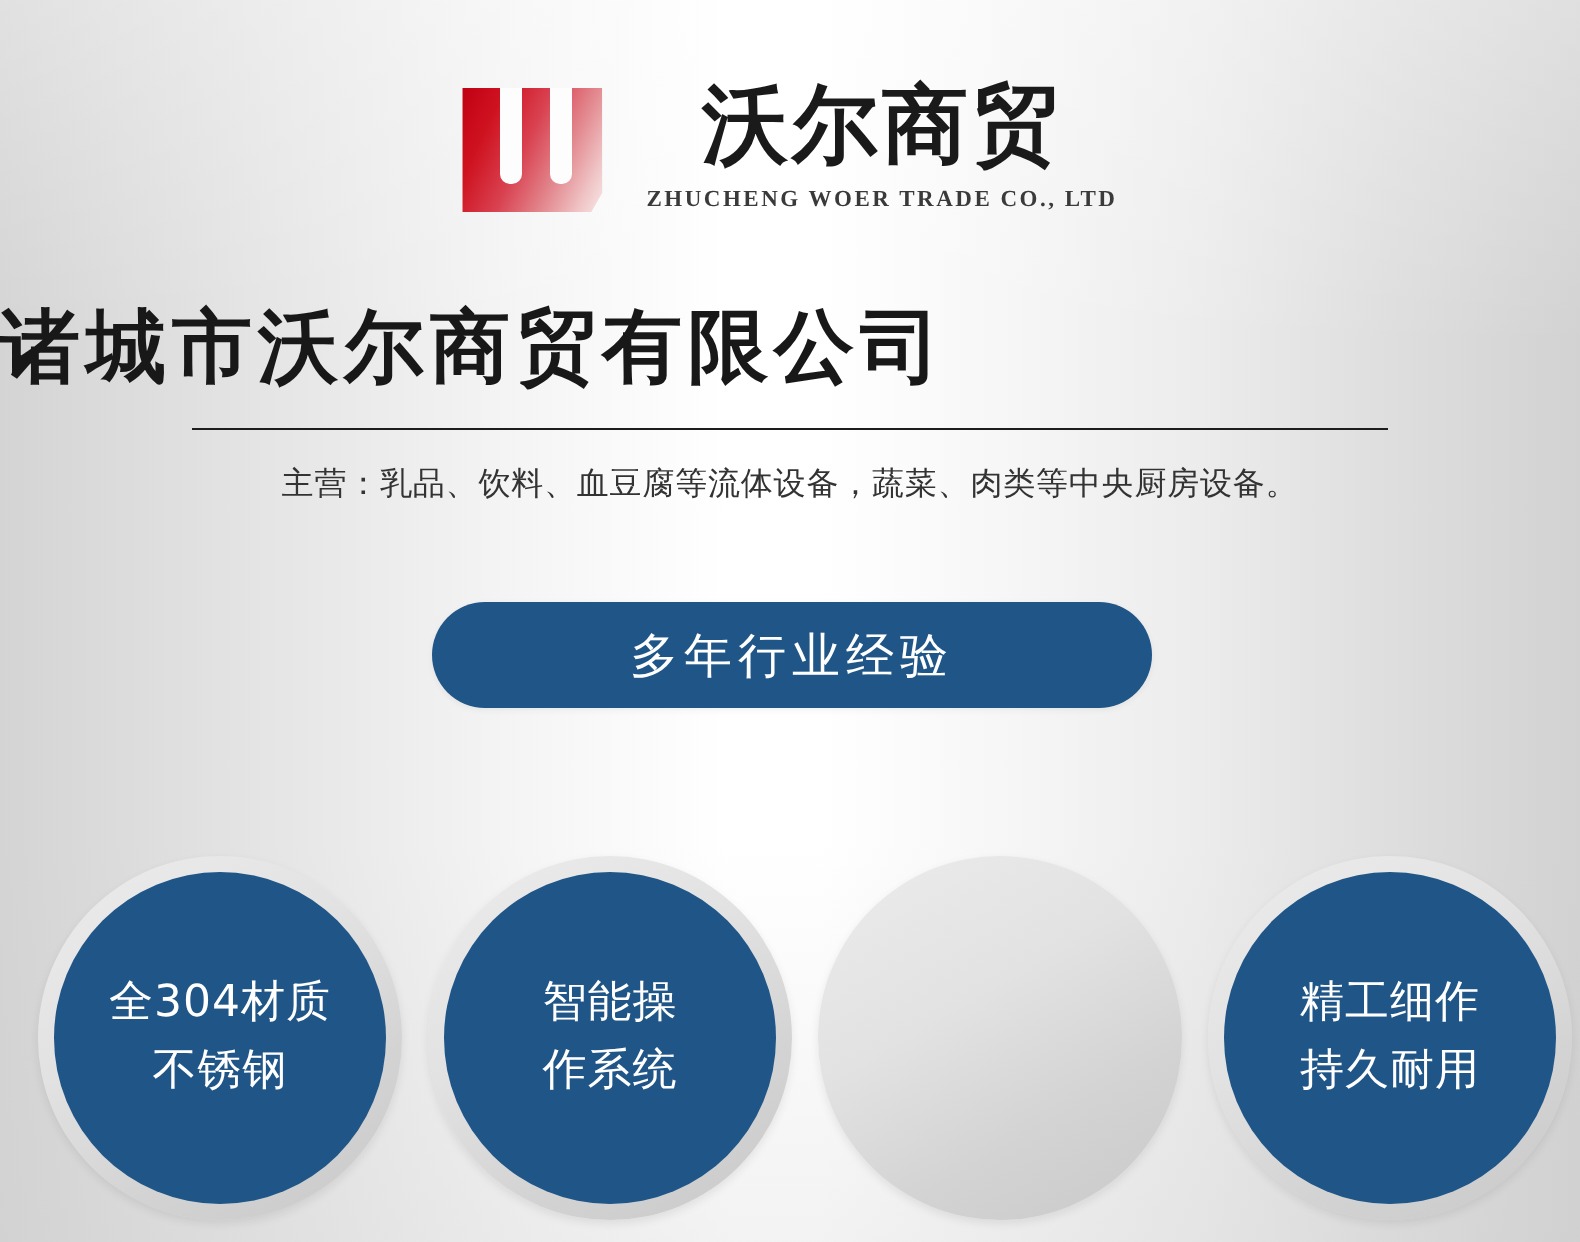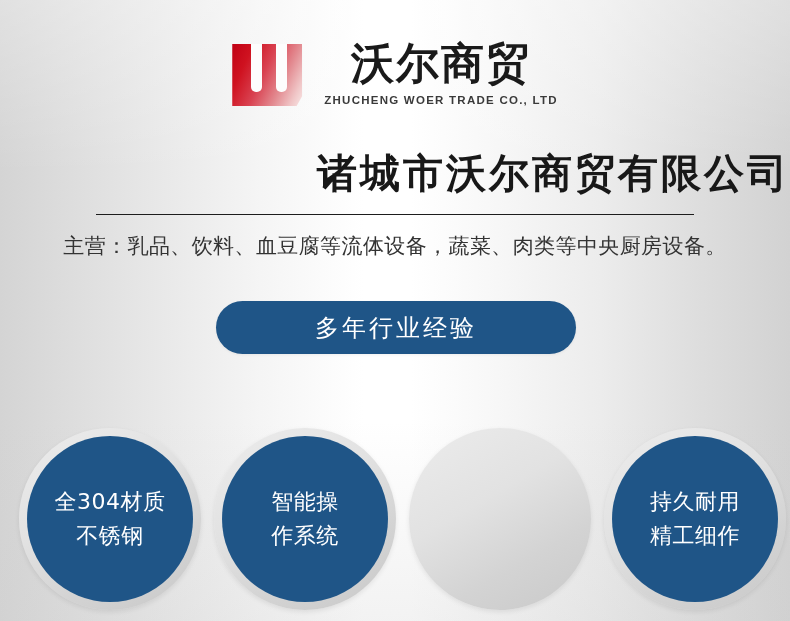--- a/index.html
+++ b/index.html
@@ -72,33 +72,33 @@
   .logo-cn {
     font-family:"Liberation Serif","DejaVu Serif",serif;
     font-weight:700;
     font-size:43px;
     line-height:1.04;
     letter-spacing:2px;
     color:#1a1a1a;
   }
   .logo-en {
     margin-top:7px;
-    font-family:Liberation Sans, sans-serif;
+    font-family:Liberation Serif, serif;
     font-weight:700;
     font-size:11.5px;
     letter-spacing:1.25px;
     color:#3a3a3a;
     white-space:nowrap;
   }
 
   
   .company-title {
     position:absolute;
     top:146px; left:0; right:0;
-    text-align:right;
+    text-align:left;
     font-family:"Liberation Serif","DejaVu Serif",serif;
     font-weight:700;
     font-size:40px;
     letter-spacing:3px;
     color:#181818;
     z-index:3;
   }
 
   
   .divider {
@@ -108,21 +108,21 @@
     border-top:1.6px solid #1d1d1d;
     z-index:3;
   }
 
   
   .tagline {
     position:absolute;
     top:232px; left:0; right:0;
     text-align:center;
     font-family:"DejaVu Sans","Liberation Sans",sans-serif;
-    font-size:21px;
+    font-size:16px;
     letter-spacing:0.4px;
     color:#333333;
     z-index:3;
   }
 
   
   .pill {
     position:absolute;
     top:301px; left:216px;
     width:360px; height:53px;
@@ -232,19 +232,19 @@
       </div>
     </div>
 
     <div class="circle-wrap c2">
       <div class="ring"></div>
     </div>
 
     <div class="circle-wrap c3">
       <div class="ring"></div>
       <div class="disc">
+        <span>精工细作</span>
         <span>持久耐用</span>
-        <span>精工细作</span>
       </div>
     </div>
 
   </div>
 </div>
 
 </body></html>

